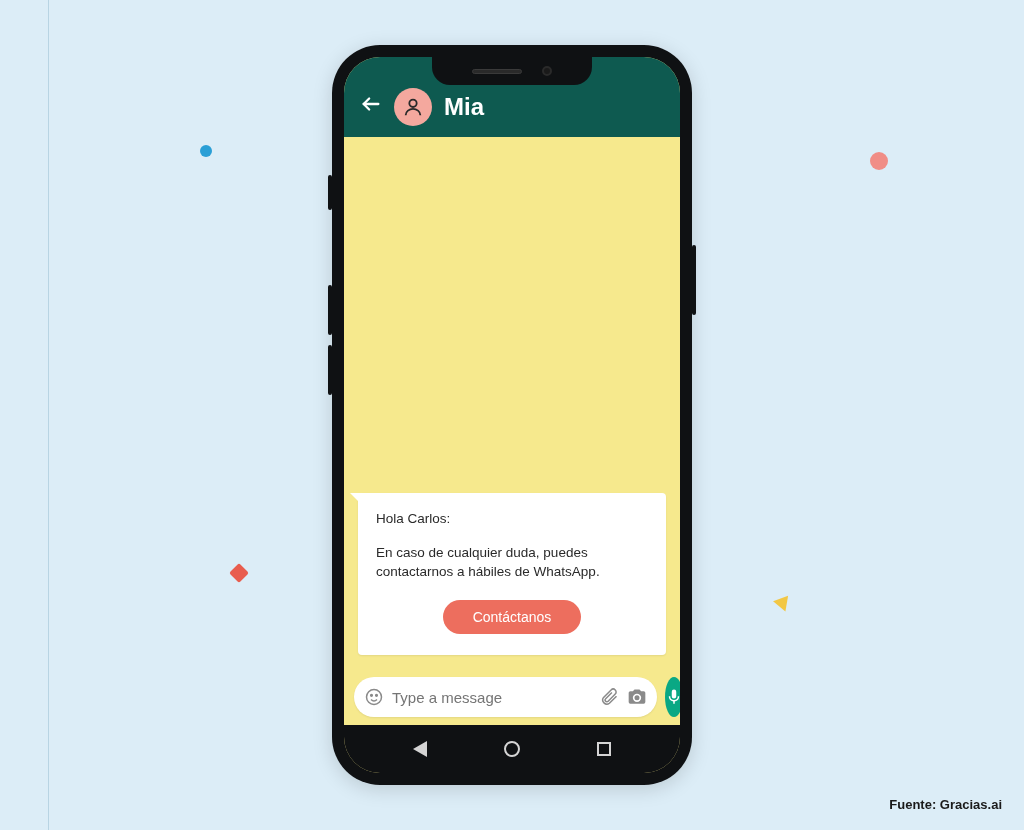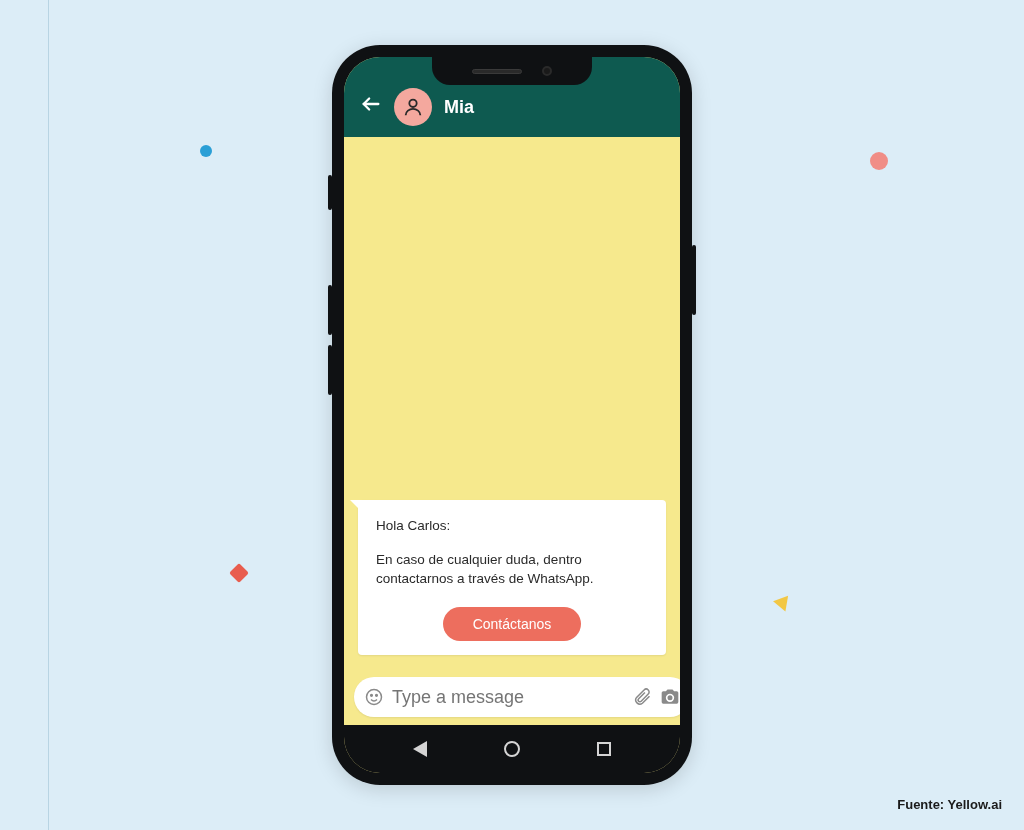--- a/index.html
+++ b/index.html
@@ -143,21 +143,21 @@
       width: 38px; height: 38px;
       border-radius: 50%;
       background: #f4a89e;
       display: flex;
       align-items: center;
       justify-content: center;
     }
     .avatar svg { width: 22px; height: 22px; }
     .contact-name {
       color: #fff;
-      font-size: 18px;
+      font-size: 24px;
       font-weight: 600;
     }
 
     .chat-body {
       height: calc(100% - 80px - 56px - 48px);
       padding: 14px;
       display: flex;
       flex-direction: column;
       justify-content: flex-end;
     }
@@ -178,21 +178,21 @@
     }
     .bubble p {
       font-size: 13.5px;
       line-height: 1.45;
       color: #2a2a2a;
       margin-bottom: 14px;
     }
     .bubble p:last-of-type { margin-bottom: 18px; }
     .contact-btn {
       display: block;
-      margin: 0 auto;
+      margin: 7px auto;
       background: #ed6e5e;
       color: #fff;
       border: none;
       padding: 9px 30px;
       border-radius: 20px;
       font-size: 14px;
       font-weight: 500;
       cursor: pointer;
     }
 
@@ -211,21 +211,21 @@
       display: flex;
       align-items: center;
       padding: 0 10px;
       gap: 8px;
       box-shadow: 0 1px 2px rgba(0,0,0,0.08);
     }
     .input-pill input {
       flex: 1;
       border: none;
       outline: none;
-      font-size: 18px;
+      font-size: 15px;
       color: #555;
       background: transparent;
     }
     .icon-btn {
       color: #8a8a8a;
       display: flex;
       align-items: center;
       justify-content: center;
     }
     .mic-btn {
@@ -304,21 +304,21 @@
           <circle cx="12" cy="8" r="4"></circle>
           <path d="M4 21c0-4 4-7 8-7s8 3 8 7"></path>
         </svg>
       </div>
       <span class="contact-name">Mia</span>
     </div>
 
     <div class="chat-body">
       <div class="bubble">
         <p>Hola Carlos:</p>
-        <p>En caso de cualquier duda, dentro contactarnos a través de WhatsApp.</p>
+        <p>En caso de cualquier duda, puedes contactarnos a hábiles de WhatsApp.</p>
         <button class="contact-btn">Contáctanos</button>
       </div>
     </div>
 
     <div class="input-bar">
       <div class="input-pill">
         <span class="icon-btn">
           <svg width="20" height="20" viewBox="0 0 24 24" fill="none" stroke="#8a8a8a" stroke-width="1.8">
               <circle cx="12" cy="12" r="9"></circle>
               <circle cx="9" cy="10" r="1" fill="#8a8a8a"></circle>
@@ -352,13 +352,13 @@
       <div class="nav-btn">
           <div class="nav-circle"></div>
         </div>
       <div class="nav-btn">
           <div class="nav-square"></div>
         </div>
     </div>
   </div>
 </div>
 
-<div class="source">Fuente: Yellow.ai</div>
+<div class="source">Fuente: Gracias.ai</div>
 
 </body></html>

